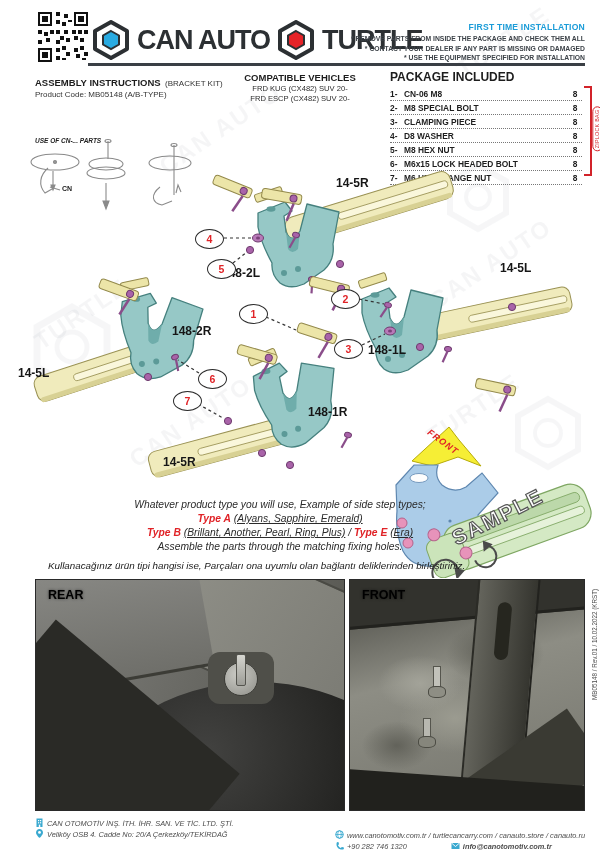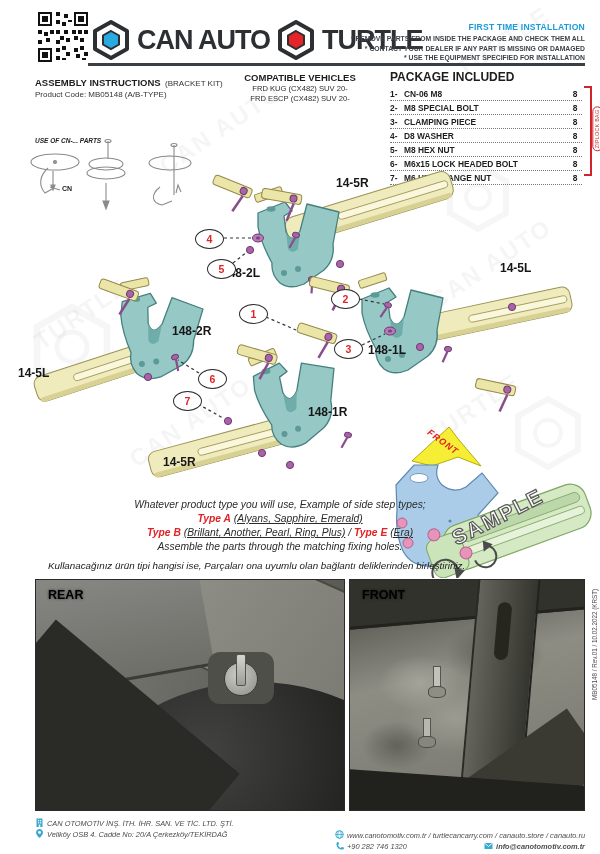--- a/index.html
+++ b/index.html
@@ -48,21 +48,21 @@
   .photo{position:relative;height:100%;overflow:hidden;border:1px solid #2a2a2a;box-sizing:border-box;}
   .photo div{position:absolute;}
   .ph-label{font-size:12.5px;font-weight:bold;color:#000000;text-shadow:0 0 3px rgba(0,0,0,.55);
             left:12px;top:8px;z-index:9;}
   .rev-note{position:absolute;left:591px;top:700px;transform:rotate(-90deg);transform-origin:0 0;
             font-size:6.3px;color:#4c4c4c;white-space:nowrap;z-index:7;}
   
   .footer{position:absolute;left:35px;top:818px;width:550px;display:flex;justify-content:space-between;
           font-size:7.4px;font-style:italic;color:#4c4c4c;line-height:11px;}
   .f-right{text-align:right;margin-top:12px;}
-  .f-row2{display:flex;justify-content:space-between;gap:28px;}
+  .f-row2{display:flex;justify-content:flex-start;gap:44px;}
   .fic{display:inline-block;vertical-align:-1px;margin-right:3px;}
   .f-email{font-weight:bold;}
 </style>
 </head>
 <body>
 
 <div class="page">
 
   <div class="wm" style="left:150px;top:115px">CAN AUTO</div>
   <div class="wm" style="left:450px;top:28px">TURTLE</div>

